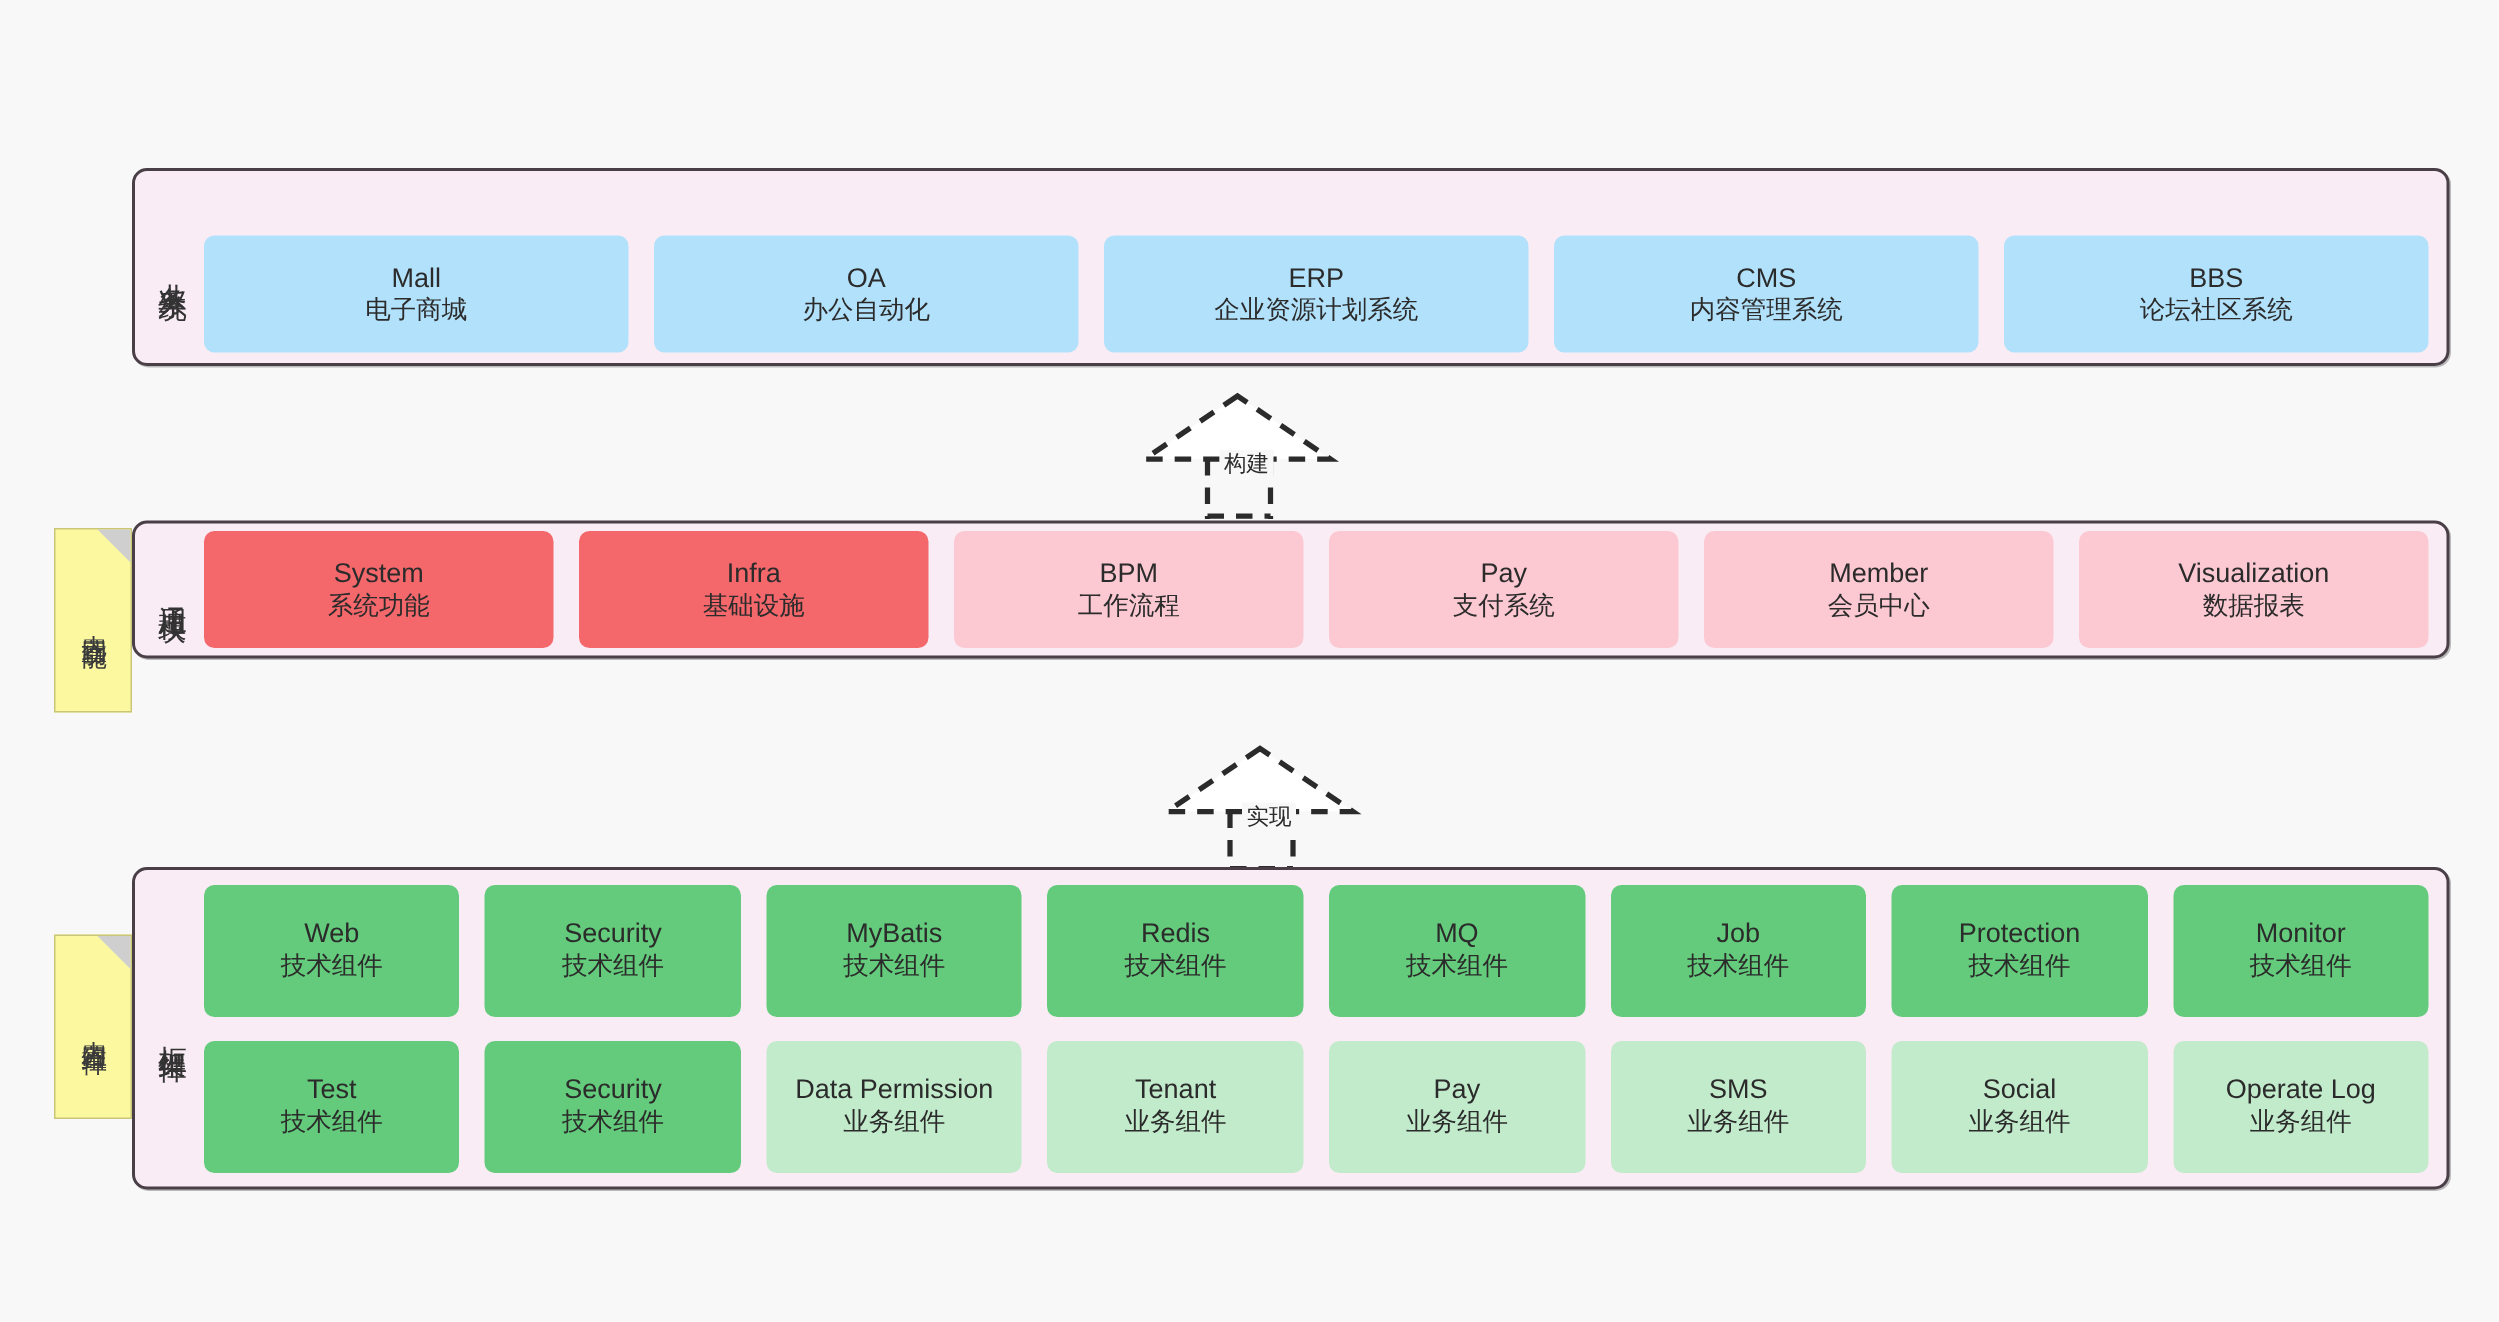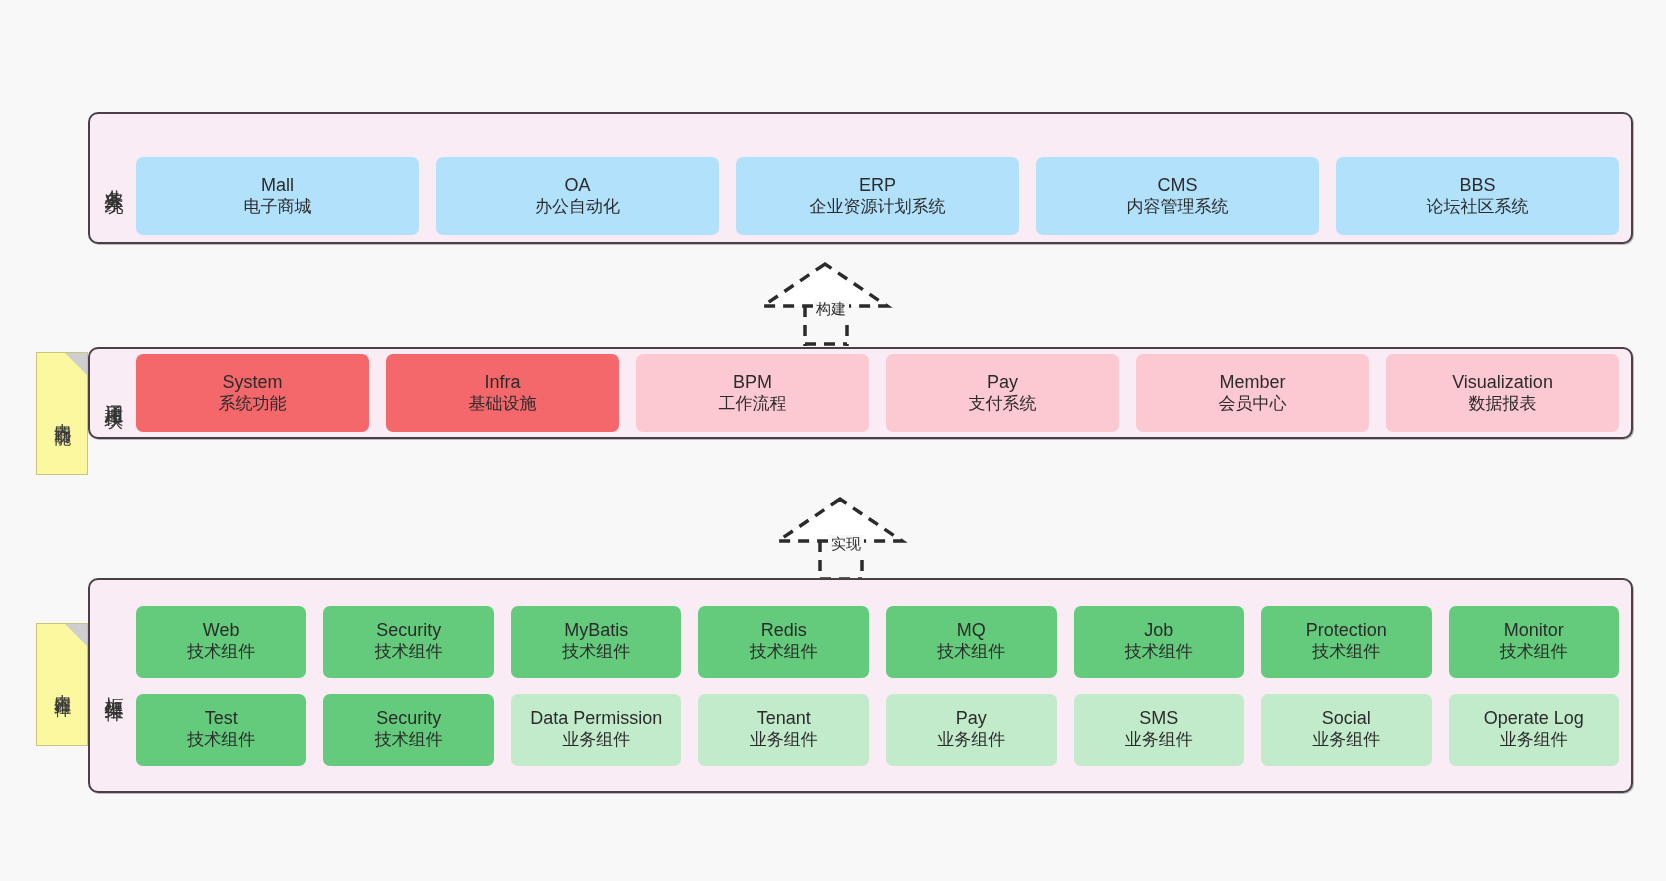--- a/index.html
+++ b/index.html
@@ -69,21 +69,21 @@
 
   .blue   { background: #b2e1fb; margin-top: 36px; }
   .red    { background: #f4676b; }
   .pink   { background: #fcc9d3; }
   .green  { background: #63cb7b; }
   .mint   { background: #c2ebcc; }
 
   
   .h-biz   { height: 78px; }
   .h-mod   { height: 78px; }
-  .h-frame { height: 72px; }
+  .h-frame { height: 88px; }
 
   
   .sticky {
     position: absolute;
     background: #fbf8a0;
     border: 1px solid #c9c67a;
     display: flex;
     align-items: center;
     justify-content: center;
   }

